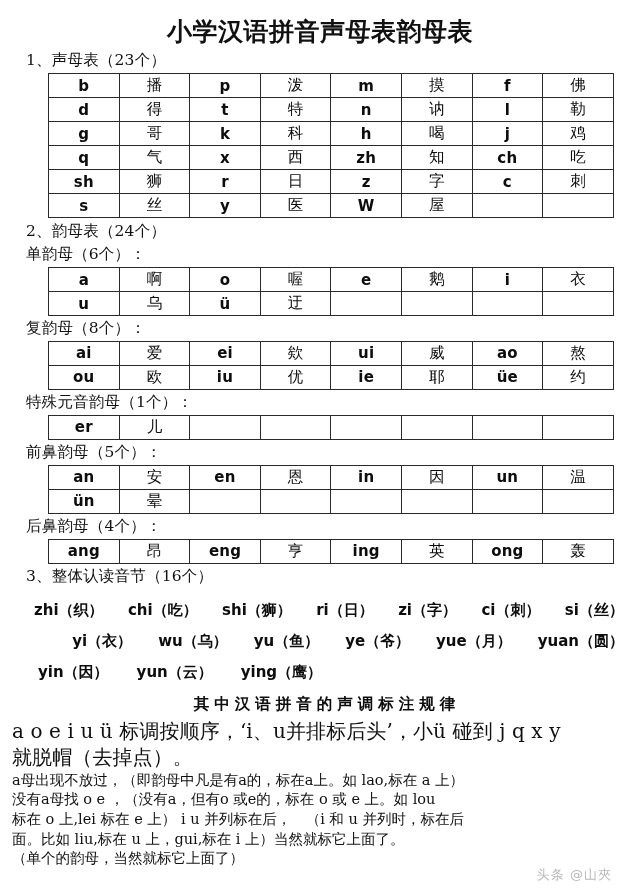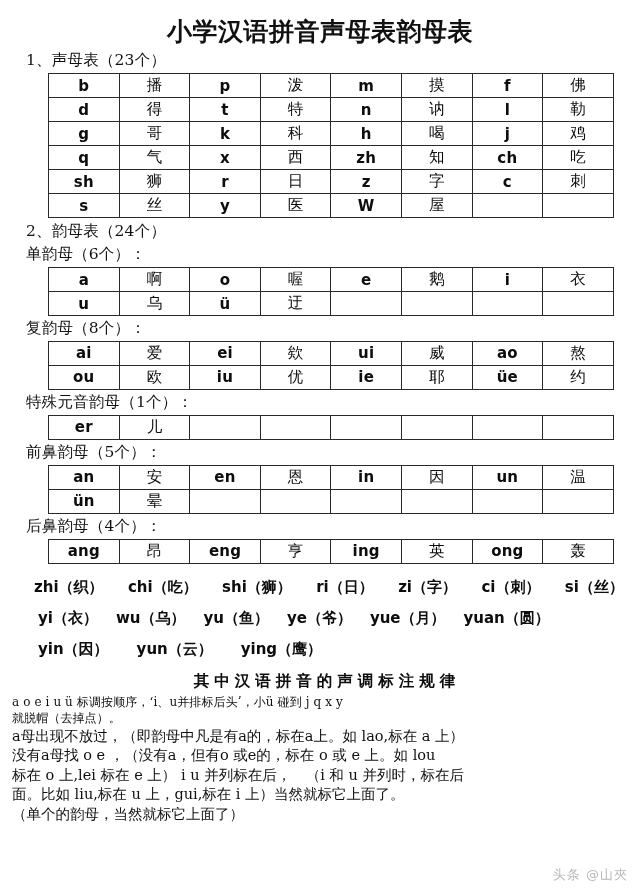--- a/index.html
+++ b/index.html
@@ -92,22 +92,22 @@
     font-size: 15px;
     font-weight: 700;
     line-height: 1.0;
     height: 31px;
     display: flex;
     align-items: center;
     white-space: nowrap;
   }
   .syl-line.spread { justify-content: space-between; }
   .syl-line.spread2 {
-    justify-content: flex-start;
-    gap: 18px;
+    justify-content: flex-end;
+    gap: 26px;
     padding-left: 4px;
   }
   .syl-line.spread3 {
     justify-content: flex-start;
     gap: 28px;
     padding-left: 4px;
   }
   .syl-item { display: inline-block; }
 
   
@@ -119,38 +119,38 @@
     text-align: center;
     font-family: "DejaVu Serif", "Liberation Serif", serif;
     font-size: 15.5px;
     font-weight: 700;
     letter-spacing: 5px;
     margin-bottom: 3px;
     padding-left: 10px;
   }
   .rules-p {
     font-family: "DejaVu Serif", "Liberation Serif", serif;
-    font-size: 12px;
+    font-size: 20px;
     font-weight: 400;
     line-height: 1.33;
     color: #101010;
     margin: 0;
     white-space: nowrap;
     letter-spacing: 0.1px;
   }
   .rules-p.small {
     font-size: 14.5px;
     line-height: 1.35;
     letter-spacing: 0;
   }
 
   
   .watermark {
     position: absolute;
-    right: 12px;
+    right: 28px;
     bottom: 26px;
     font-family: "DejaVu Sans", "Liberation Sans", sans-serif;
     font-size: 13px;
     color: #b9b9b9;
     letter-spacing: 1px;
     user-select: none;
   }
 </style>
 </head>
 <body>
@@ -331,20 +331,21 @@
         <td class="lat">eng</td>
         <td class="han">亨</td>
         <td class="lat">ing</td>
         <td class="han">英</td>
         <td class="lat">ong</td>
         <td class="han">轰</td>
       </tr>
     </tbody>
   </table>
 
+  <div class="sec-head tight">3、整体认读音节（16个）</div>
 
   <div class="syl-block">
     <div class="syl-line spread">
       <span class="syl-item">zhi（织）</span>
       <span class="syl-item">chi（吃）</span>
       <span class="syl-item">shi（狮）</span>
       <span class="syl-item">ri（日）</span>
       <span class="syl-item">zi（字）</span>
       <span class="syl-item">ci（刺）</span>
       <span class="syl-item">si（丝）</span>

